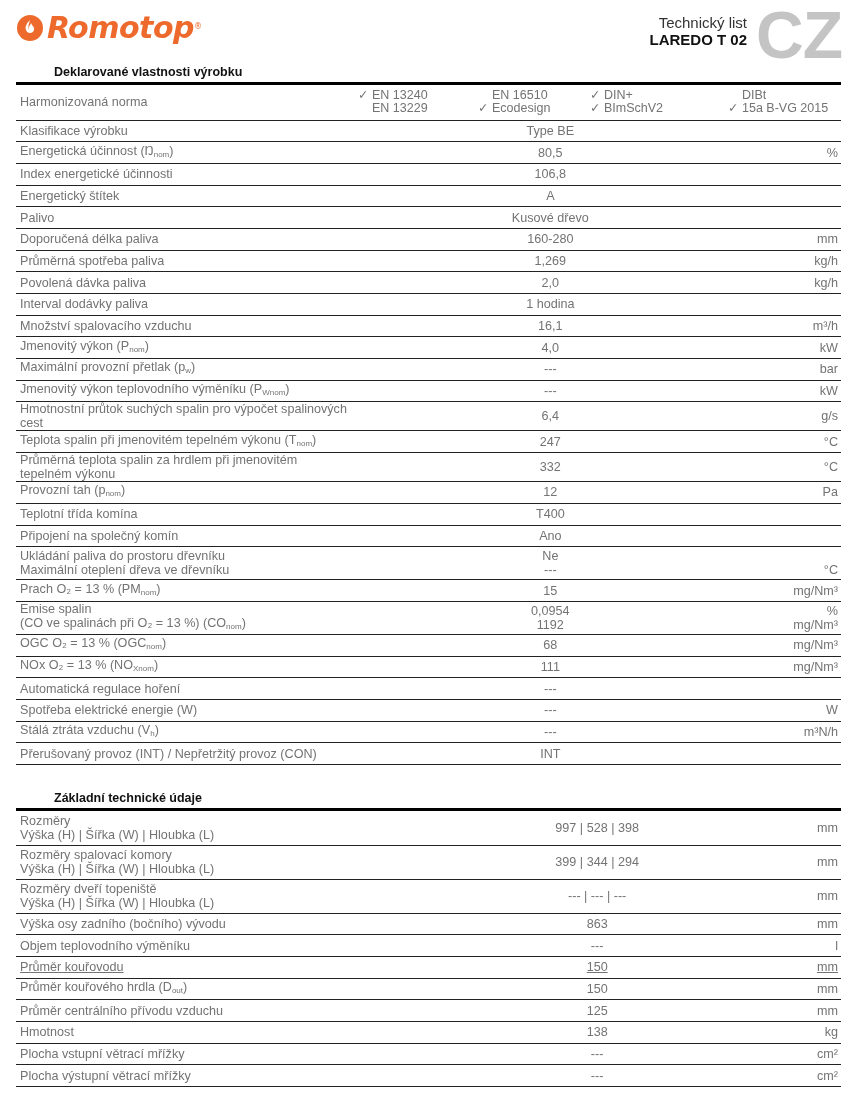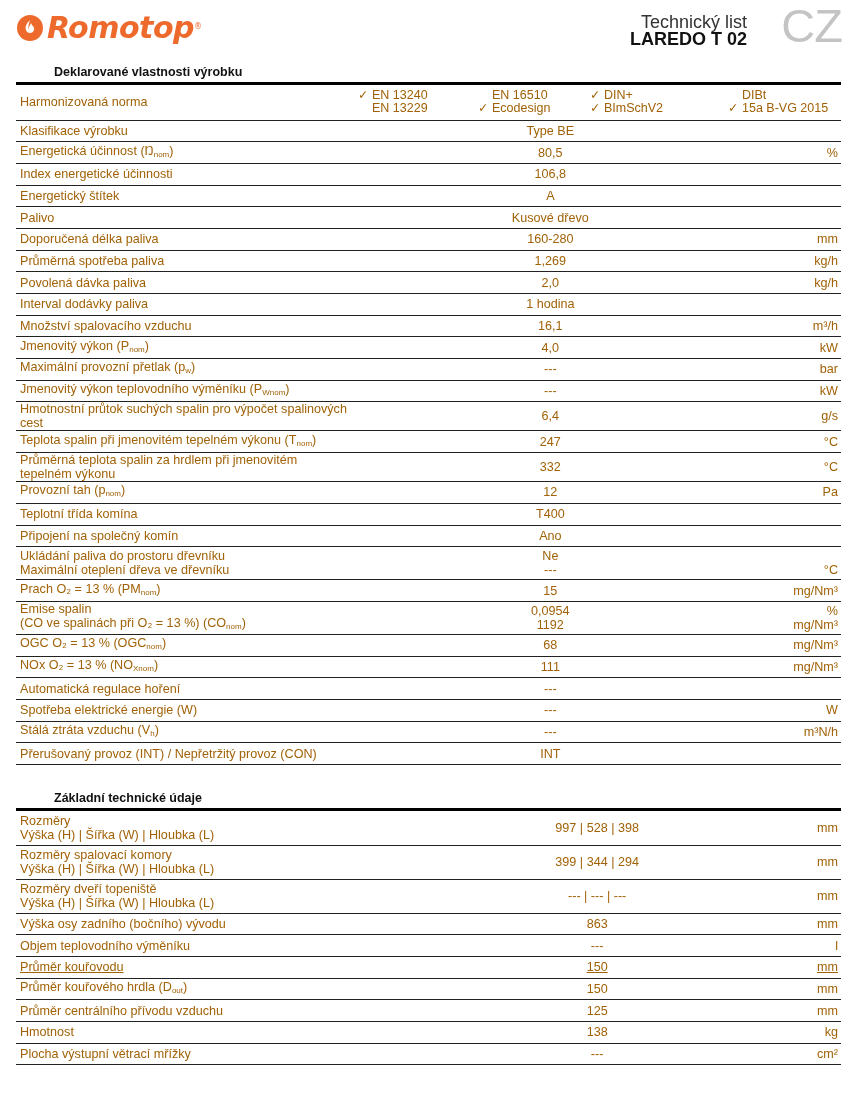--- a/index.html
+++ b/index.html
@@ -7,32 +7,32 @@
          font-family: "DejaVu Sans", sans-serif; color: #1a1a1a; }
   .header { position: absolute; left: 0; top: 0; width: 858px; height: 60px; }
   .logo { position: absolute; left: 17px; top: 13px; display: flex; align-items: center; }
   .logo-icon { width: 26px; height: 26px; border-radius: 50%; background: #ee6a2c;
                display: flex; align-items: center; justify-content: center; }
   .logo-icon svg { width: 16px; height: 18px; }
   .logo-text { font-family: "DejaVu Sans", sans-serif; font-weight: bold; color: #ee6a2c;
                font-size: 30px; letter-spacing: -0.5px; margin-left: 4px; line-height: 1; font-style: italic; }
   .logo-reg { font-size: 8px; color: #ee6a2c; vertical-align: top; position: relative; top: -2px; }
   .doc-label { position: absolute; right: 111px; top: 14px; text-align: right;
-               font-family: "Liberation Sans", sans-serif; font-size: 18px; line-height: 17px; }
+               font-family: "Liberation Sans", sans-serif; font-size: 15px; line-height: 17px; }
   .doc-label .t1 { color: #333; }
   .doc-label .t2 { font-weight: bold; color: #111; }
   .lang { position: absolute; right: 16px; top: 2px; font-family: "Liberation Sans", sans-serif;
-          font-weight: normal; font-size: 47px; color: #c4c4c4; letter-spacing: -1px; line-height: 1; }
+          font-weight: bold; font-size: 66px; color: #c4c4c4; letter-spacing: -1px; line-height: 1; }
 
   .section-title { position: absolute; left: 18px; font-family: "Liberation Sans", sans-serif;
                    font-weight: bold; font-size: 12.5px; color: #111; margin-left: 36px; }
   .thick { position: absolute; left: 16px; width: 825px; height: 3px; background: #000; }
 
   table.spec { position: absolute; left: 16px; width: 825px; border-collapse: collapse;
-               font-family: "Liberation Sans", sans-serif; font-size: 12.6px; color: #a16207; }
+               font-family: "Liberation Sans", sans-serif; font-size: 12.6px; color: #737373; }
   table.spec td { border-bottom: 1px solid #222; padding: 0 3px 0 4px; vertical-align: middle; line-height: 14px; }
   td.lbl { width: 420px; }
   td.val { text-align: center; width: 330px; }
   td.unit { text-align: right; width: 75px; padding-right: 3px; }
   sub { font-size: 8px; vertical-align: -2px; }
 
   .norms { display: grid; grid-template-columns: 120px 112px 138px 110px; column-gap: 0;
            font-size: 12.5px; line-height: 13px; }
   .norm { display: flex; }
   .chk { width: 14px; display: inline-block; }
@@ -288,18 +288,23 @@
         <td class="lbl"><span>Průměr centrálního přívodu vzduchu</span></td>
         <td class="val"><span>125</span></td>
         <td class="unit"><span>mm</span></td>
       </tr>
       <tr style="height: 21.7px;">
         <td class="lbl"><span>Hmotnost</span></td>
         <td class="val"><span>138</span></td>
         <td class="unit"><span>kg</span></td>
       </tr>
       <tr style="height: 21.7px;">
+        <td class="lbl"><span>Plocha vstupní větrací mřížky</span></td>
+        <td class="val"><span>---</span></td>
+        <td class="unit"><span>cm²</span></td>
+      </tr>
+      <tr style="height: 21.7px;">
         <td class="lbl"><span>Plocha výstupní větrací mřížky</span></td>
         <td class="val"><span>---</span></td>
         <td class="unit"><span>cm²</span></td>
       </tr>
     </tbody>
 </table>
 
 </body></html>

